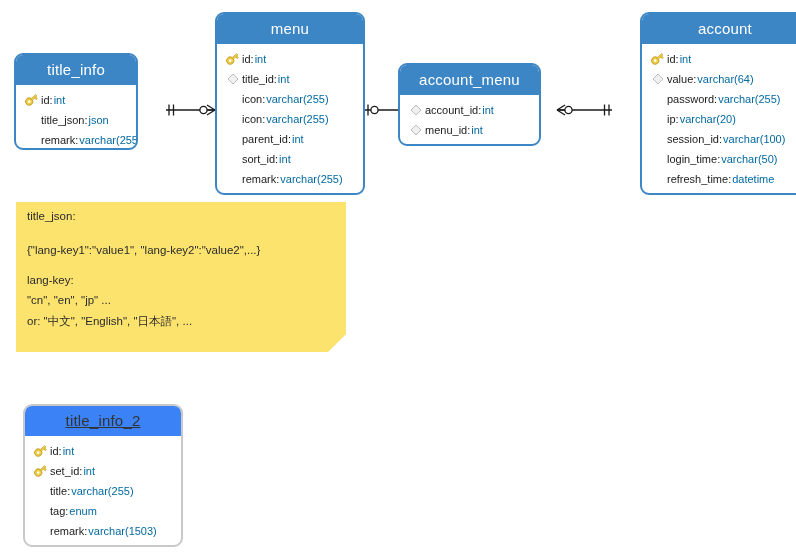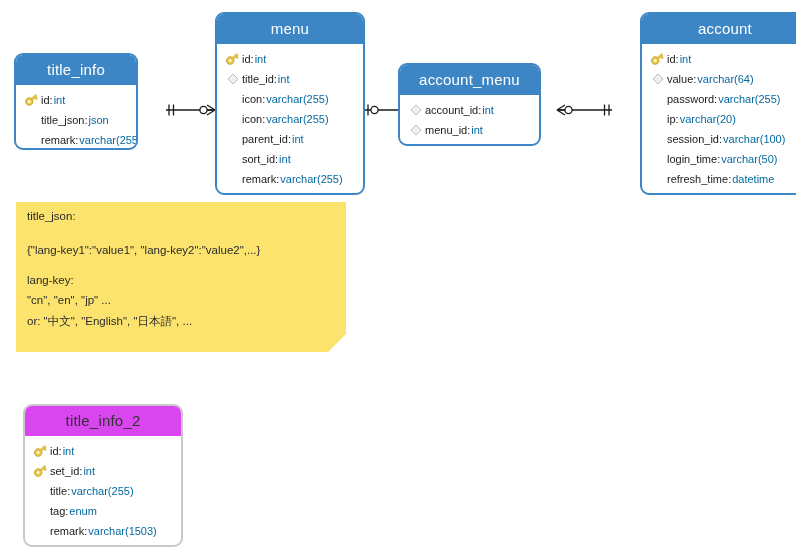--- a/index.html
+++ b/index.html
@@ -24,21 +24,21 @@
   .table.grey{ border:2px solid #c9c9c9; }
 
   .thead{
     height:30px;
     line-height:30px;
     text-align:center;
     font-size:15px;
     letter-spacing:.2px;
   }
   .table.blue .thead{ background:#3d86c6; color:#ffffff; }
-  .table.grey .thead{ background:#d946ef; color:#333333; }
+  .table.grey .thead{ background:#3b82f6; color:#333333;text-decoration:underline; }
 
   .tbody{ padding:5px 0 7px 0; }
 
   .row{
     display:flex;
     align-items:center;
     height:20px;
     padding:0 6px 0 7px;
     font-size:11px;
     white-space:nowrap;

